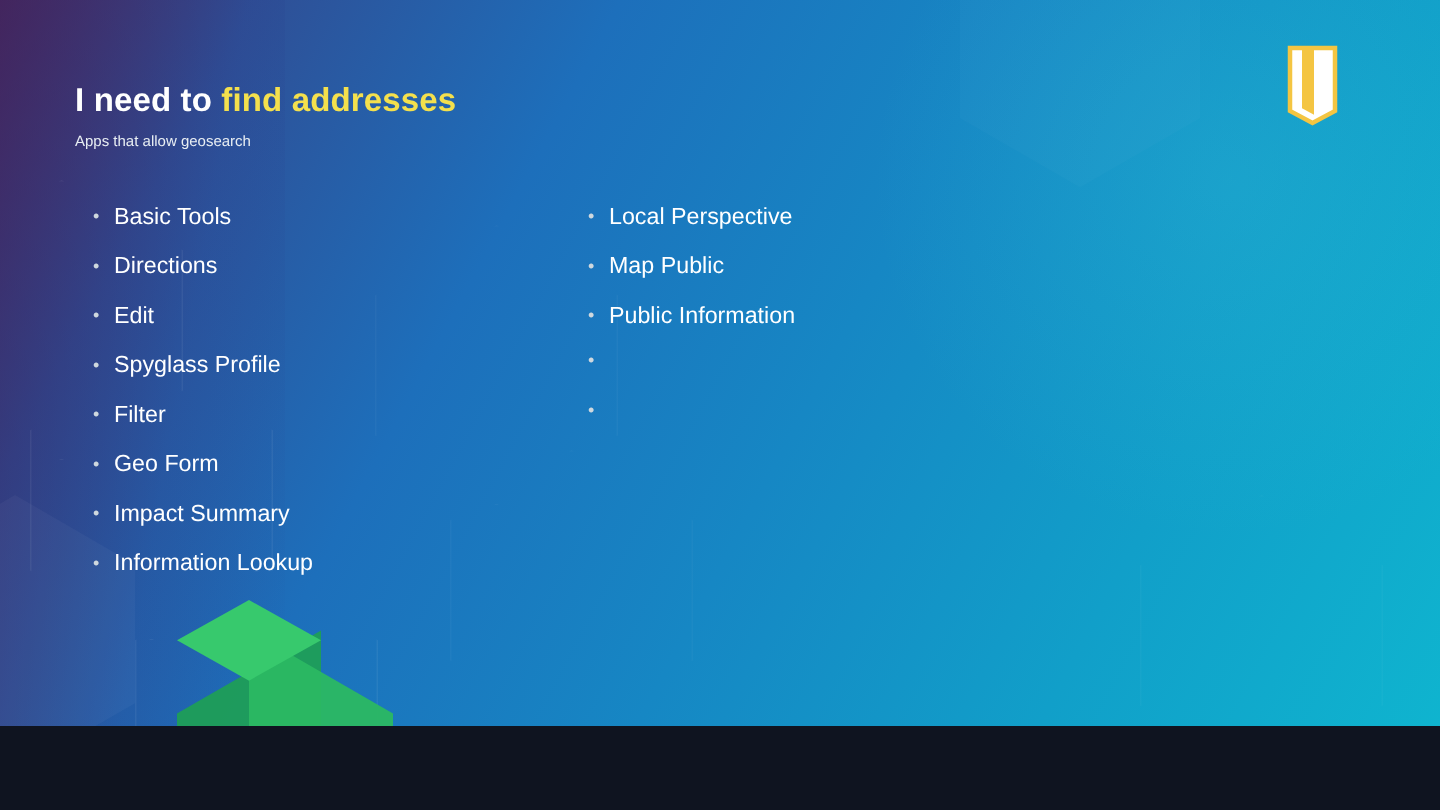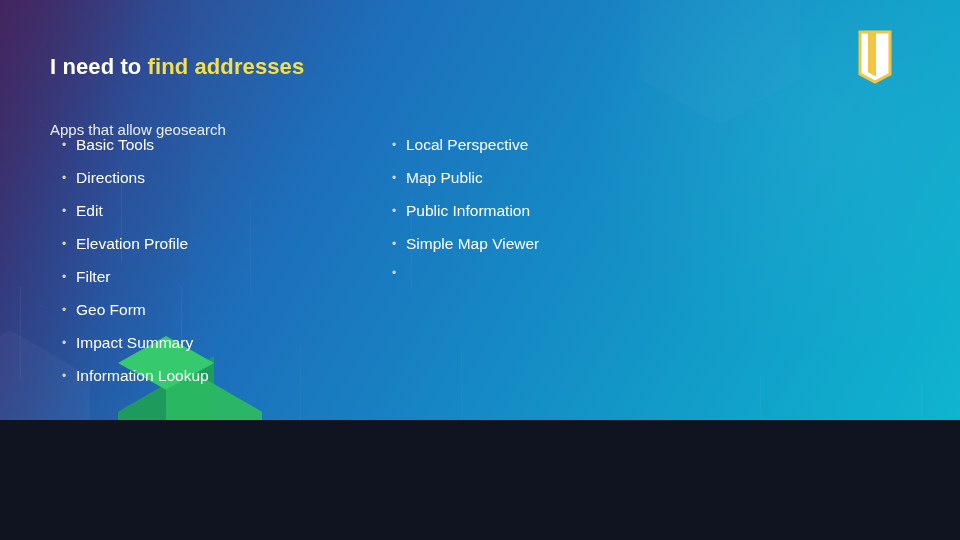--- a/index.html
+++ b/index.html
@@ -3,21 +3,21 @@
 <meta charset="utf-8">
 <style>
   html, body {
     margin: 0;
     padding: 0;
     background: #0f1420;
   }
   .slide {
     position: relative;
     width: 960px;
-    height: 420px;
+    height: 484px;
     overflow: hidden;
     font-family: "Liberation Sans", sans-serif;
     background: linear-gradient(118deg, #4b2e63 0%, #2f4f96 14%, #1d6fbb 34%, #1687c4 56%, #119fc9 78%, #0fb4cf 100%);
   }
 
   
   .bg-layer {
     position: absolute;
     inset: 0;
     overflow: hidden;
@@ -95,23 +95,22 @@
     font-size: 22px;
     font-weight: bold;
     color: #ffffff;
     letter-spacing: .1px;
   }
   .title .hl { color: #f4e04d; }
   .subtitle {
     position: absolute;
     left: 50px;
     top: 89px;
-    font-size: 15px;
+    font-size: 10px;
     color: #e8eef3;
-    margin-top: 32px;
   }
 
   .columns {
     position: absolute;
     left: 62px;
     top: 136px;
     width: 860px;
     display: flex;
     gap: 0;
   }
@@ -187,21 +186,21 @@
       <div class="bullet-row">
         <span class="bullet-dot">•</span>
         <span class="bullet-text">Directions</span>
       </div>
       <div class="bullet-row">
         <span class="bullet-dot">•</span>
         <span class="bullet-text">Edit</span>
       </div>
       <div class="bullet-row">
         <span class="bullet-dot">•</span>
-        <span class="bullet-text">Elevation Profile</span>
+        <span class="bullet-text">Spyglass Profile</span>
       </div>
       <div class="bullet-row">
         <span class="bullet-dot">•</span>
         <span class="bullet-text">Filter</span>
       </div>
       <div class="bullet-row">
         <span class="bullet-dot">•</span>
         <span class="bullet-text">Geo Form</span>
       </div>
       <div class="bullet-row">
@@ -222,21 +221,20 @@
       <div class="bullet-row">
         <span class="bullet-dot">•</span>
         <span class="bullet-text">Map Public</span>
       </div>
       <div class="bullet-row">
         <span class="bullet-dot">•</span>
         <span class="bullet-text">Public Information</span>
       </div>
       <div class="bullet-row">
         <span class="bullet-dot">•</span>
-        <span class="bullet-text">Simple Map Viewer</span>
       </div>
       <div class="bullet-row">
         <span class="bullet-dot">•</span>
       </div>
     </div>
 
   </div>
 </div>
 
 </body></html>

